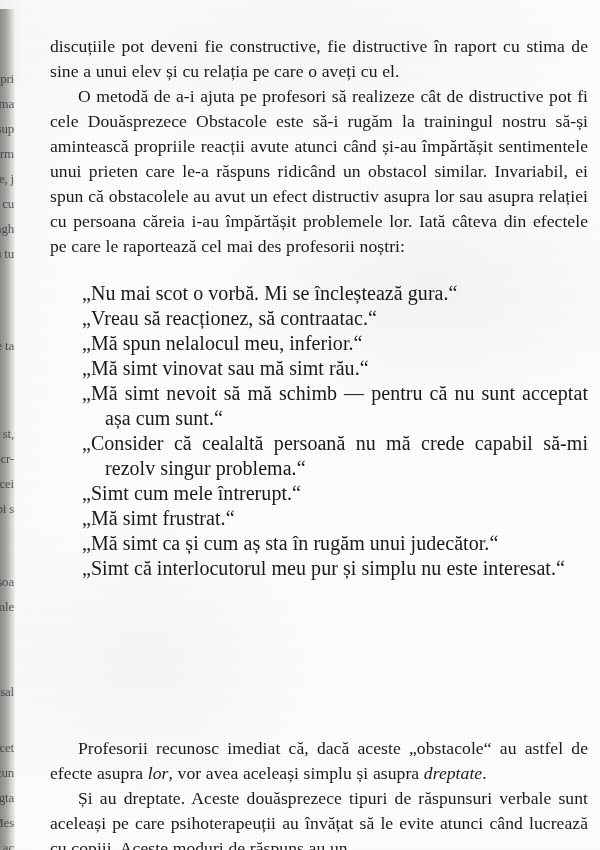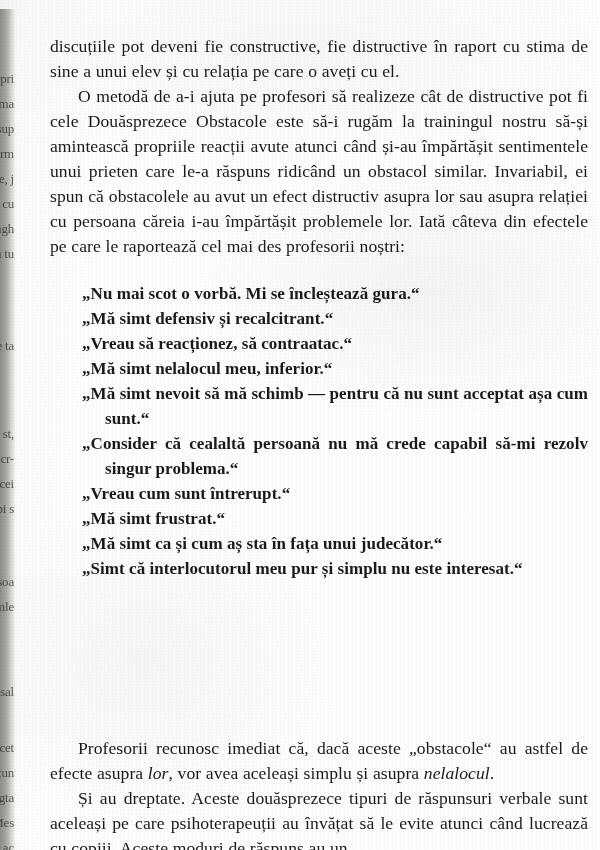--- a/index.html
+++ b/index.html
@@ -75,29 +75,28 @@
   .para.cont { text-indent: 0; }
   .para i { font-style: italic; }
 
   #quote-list {
     position: absolute;
     left: 82px;
     top: 277px;
     width: 506px;
   }
   .quote-item {
-    font-size: 17px;
+    font-size: 20px;
     line-height: 25px;
     text-indent: 0;
     padding-left: 23px;
     margin: 0;
     letter-spacing: 0.05px;
     text-align: justify;
     text-align-last: left;
-    font-weight: bold;
   }
   .quote-item > span { margin-left: -23px; }
   .quote-item.wrap {
     text-align: justify;
   }
 
   
   #grain {
     position: absolute;
     inset: 0;
@@ -143,32 +142,32 @@
 </div>
 
 <div id="content">
 
   <p class="para cont" style="top:12px">discuțiile pot deveni fie constructive, fie distructive în raport cu stima de sine a unui elev și cu relația pe care o aveți cu el.</p>
 
   <p class="para" style="top:62px">O metodă de a-i ajuta pe profesori să realizeze cât de distructive pot fi cele Douăsprezece Obstacole este să-i rugăm la trainingul nostru să-și amintească propriile reacții avute atunci când și-au împărtășit sentimentele unui prieten care le-a răspuns ridicând un obstacol similar. Invariabil, ei spun că obstacolele au avut un efect distructiv asupra lor sau asupra relației cu persoana căreia i-au împărtășit problemele lor. Iată câteva din efectele pe care le raportează cel mai des profesorii noștri:</p>
 
   <div id="quote-list">
     <p class="quote-item"><span>„Nu mai scot o vorbă. Mi se încleștează gura.“</span></p>
-    <p class="quote-item"><span>„Mă simt defensiv și recalcitrant.“</span></p>
     <p class="quote-item"><span>„Vreau să reacționez, să contraatac.“</span></p>
-    <p class="quote-item"><span>„Mă simt nelalocul meu, inferior.“</span></p>
+    <p class="quote-item"><span>„Mă spun nelalocul meu, inferior.“</span></p>
+    <p class="quote-item"><span>„Mă simt vinovat sau mă simt rău.“</span></p>
     <p class="quote-item wrap"><span>„Mă simt nevoit să mă schimb — pentru că nu sunt acceptat așa cum sunt.“</span></p>
     <p class="quote-item wrap"><span>„Consider că cealaltă persoană nu mă crede capabil să-mi rezolv singur problema.“</span></p>
-    <p class="quote-item"><span>„Vreau cum sunt întrerupt.“</span></p>
+    <p class="quote-item"><span>„Simt cum mele întrerupt.“</span></p>
     <p class="quote-item"><span>„Mă simt frustrat.“</span></p>
-    <p class="quote-item"><span>„Mă simt ca și cum aș sta în fața unui judecător.“</span></p>
+    <p class="quote-item"><span>„Mă simt ca și cum aș sta în rugăm unui judecător.“</span></p>
     <p class="quote-item"><span>„Simt că interlocutorul meu pur și simplu nu este interesat.“</span></p>
   </div>
 
-  <p class="para" style="top:714px"><span>Profesorii recunosc imediat că, dacă aceste „obstacole“ au astfel de efecte asupra </span><i>lor</i><span>, vor avea aceleași simplu și asupra </span><i>nelalocul</i><span>.</span></p>
+  <p class="para" style="top:714px"><span>Profesorii recunosc imediat că, dacă aceste „obstacole“ au astfel de efecte asupra </span><i>lor</i><span>, vor avea aceleași simplu și asupra </span><i>dreptate</i><span>.</span></p>
 
   <p class="para" style="top:764px">Și au dreptate. Aceste douăsprezece tipuri de răspunsuri verbale sunt aceleași pe care psihoterapeuții au învățat să le evite atunci când lucrează cu copiii. Aceste moduri de răspuns au un</p>
 
 </div>
 
 <div id="grain">
   <span class="speck" style="left:168px;top:262px;width:3px;height:2px"></span>
   <span class="speck" style="left:402px;top:268px;width:4px;height:2px"></span>
   <span class="speck" style="left:512px;top:300px;width:3px;height:3px"></span>
   <span class="speck" style="left:96px;top:248px;width:5px;height:2px"></span>

